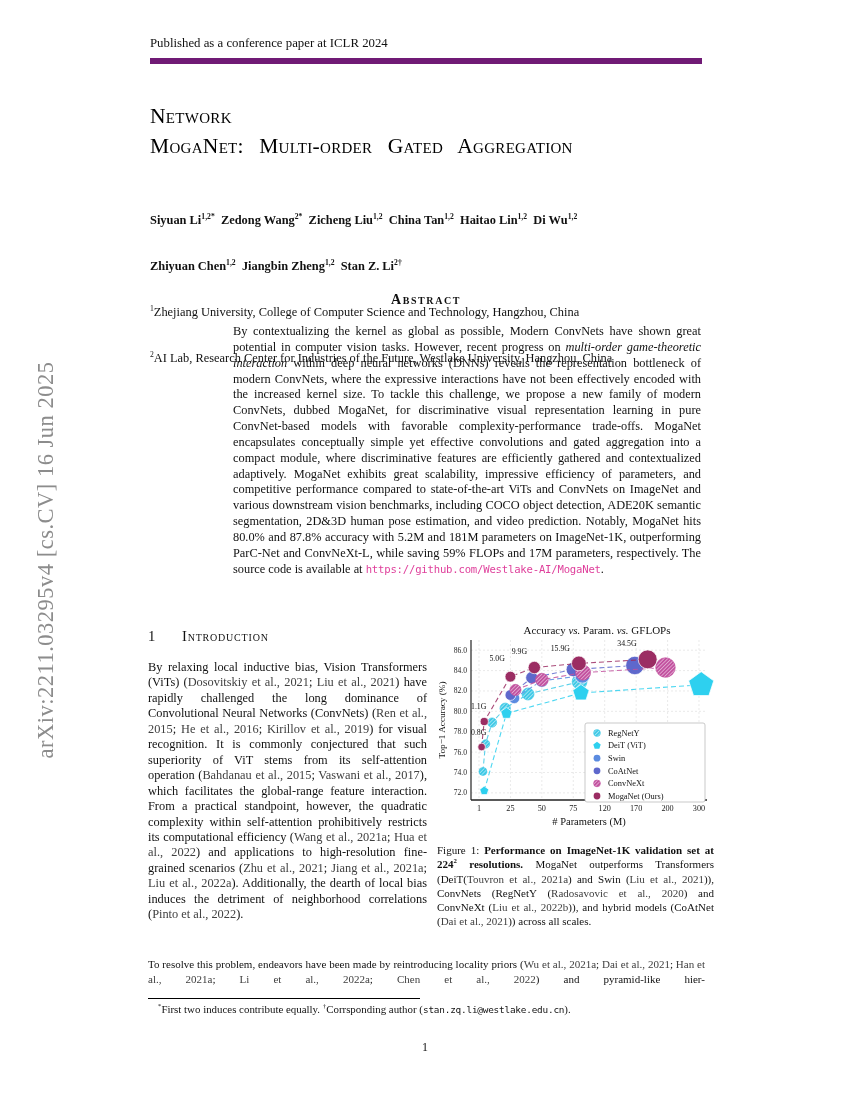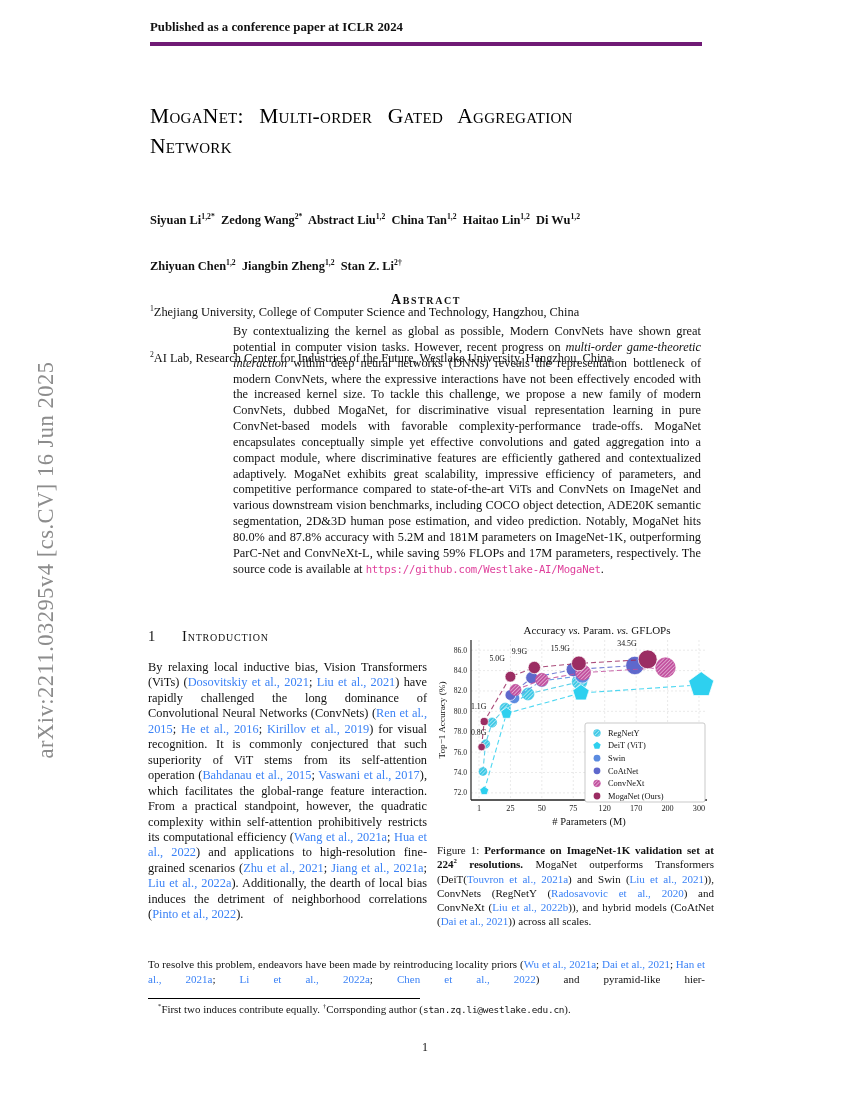--- a/index.html
+++ b/index.html
@@ -5,22 +5,22 @@
   html,body{margin:0;padding:0;width:850px;height:1100px;background:#fff;overflow:hidden;}
   body{font-family:"Liberation Serif",serif;color:#111;position:relative;}
   .abs{position:absolute;}
 
   .arxiv-strip{
     top:560px;left:46px;transform:translate(-50%,-50%) rotate(-90deg);
     transform-origin:center;white-space:nowrap;
     font-size:22.5px;color:#8c8c8c;letter-spacing:0.5px;
   }
   .header-line{
-    left:150px;top:20px;width:552px;font-size:12.8px;
-    border-bottom:4px solid #701a75;padding-bottom:7px;font-weight:bold;
+    left:150px;top:36px;width:552px;font-size:12.8px;
+    border-bottom:6px solid #701a75;padding-bottom:7px;
   }
   .paper-title{
     left:150px;top:101px;width:570px;
     font-variant:small-caps;font-size:21.5px;line-height:30px;
     word-spacing:0.45em;letter-spacing:0.3px;color:#000;
   }
   .authors{left:150px;top:182px;width:556px;font-size:12.4px;line-height:15.4px;white-space:pre-wrap;}
   .authors .auth-line{font-weight:bold;}
   .abstract-head{
     left:150px;top:292px;width:552px;text-align:center;
@@ -45,40 +45,40 @@
     left:148px;top:957px;width:557px;
     font-size:11px;line-height:15.45px;text-align:justify;text-align-last:justify;
   }
   .footnote{left:148px;top:998px;width:557px;font-size:10.9px;line-height:13.5px;}
   .footnote-rule{width:272px;border-top:1px solid #000;margin-bottom:4px;}
   .footnote-text{text-indent:10px;}
   .page-number{left:0;top:1040px;width:850px;text-align:center;font-size:12px;}
 
   .seg-i{font-style:italic;}
   .seg-b{font-weight:bold;}
-  .seg-cite{color:#3b82f6;}
+  .seg-cite{color:#404040;}
   .seg-link{font-family:"DejaVu Sans Mono",monospace;color:#df3f9b;font-size:0.86em;letter-spacing:-0.2px;}
   .seg-mono{font-family:"DejaVu Sans Mono",monospace;font-size:0.86em;letter-spacing:-0.2px;margin-top:7px;}
   .seg-sup{font-size:0.62em;vertical-align:super;line-height:0;}
   svg text{font-family:"Liberation Serif",serif;}
 </style>
 </head>
 <body>
 
 <div class="abs arxiv-strip">arXiv:2211.03295v4  [cs.CV]  16 Jun 2025</div>
 
 <div class="abs header-line">Published as a conference paper at ICLR 2024</div>
 
 <div class="abs paper-title">
+  <div>Network</div>
   <div>MogaNet: Multi-order Gated Aggregation</div>
-  <div>Network</div>
 </div>
 
 <div class="abs authors">
-  <div class="auth-line"><span>Siyuan Li</span><span class="seg-sup">1,2*</span><span>  Zedong Wang</span><span class="seg-sup">2*</span><span>  Abstract Liu</span><span class="seg-sup">1,2</span><span>  China Tan</span><span class="seg-sup">1,2</span><span>  Haitao Lin</span><span class="seg-sup">1,2</span><span>  Di Wu</span><span class="seg-sup">1,2</span></div>
+  <div class="auth-line"><span>Siyuan Li</span><span class="seg-sup">1,2*</span><span>  Zedong Wang</span><span class="seg-sup">2*</span><span>  Zicheng Liu</span><span class="seg-sup">1,2</span><span>  China Tan</span><span class="seg-sup">1,2</span><span>  Haitao Lin</span><span class="seg-sup">1,2</span><span>  Di Wu</span><span class="seg-sup">1,2</span></div>
   <div class="auth-line"><span>Zhiyuan Chen</span><span class="seg-sup">1,2</span><span>  Jiangbin Zheng</span><span class="seg-sup">1,2</span><span>  Stan Z. Li</span><span class="seg-sup">2†</span></div>
   <div><span class="seg-sup">1</span><span>Zhejiang University, College of Computer Science and Technology, Hangzhou, China</span></div>
   <div><span class="seg-sup">2</span><span>AI Lab, Research Center for Industries of the Future, Westlake University, Hangzhou, China</span></div>
 </div>
 
 <div class="abs abstract-head">Abstract</div>
 
 <div class="abs abstract-body"><span>By contextualizing the kernel as global as possible, Modern ConvNets have shown great potential in computer vision tasks. However, recent progress on </span><span class="seg-i">multi-order game-theoretic interaction</span><span> within deep neural networks (DNNs) reveals the representation bottleneck of modern ConvNets, where the expressive interactions have not been effectively encoded with the increased kernel size. To tackle this challenge, we propose a new family of modern ConvNets, dubbed MogaNet, for discriminative visual representation learning in pure ConvNet-based models with favorable complexity-performance trade-offs. MogaNet encapsulates conceptually simple yet effective convolutions and gated aggregation into a compact module, where discriminative features are efficiently gathered and contextualized adaptively. MogaNet exhibits great scalability, impressive efficiency of parameters, and competitive performance compared to state-of-the-art ViTs and ConvNets on ImageNet and various downstream vision benchmarks, including COCO object detection, ADE20K semantic segmentation, 2D&amp;3D human pose estimation, and video prediction. Notably, MogaNet hits 80.0% and 87.8% accuracy with 5.2M and 181M parameters on ImageNet-1K, outperforming ParC-Net and ConvNeXt-L, while saving 59% FLOPs and 17M parameters, respectively. The source code is available at </span><span class="seg-link">https://github.com/Westlake-AI/MogaNet</span><span>.</span></div>
 
 <div class="abs section-head">

